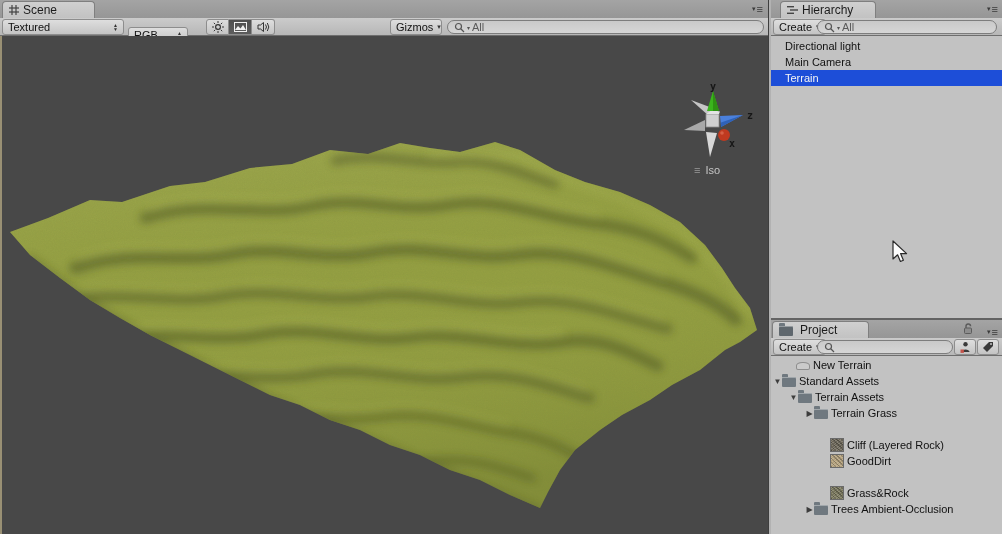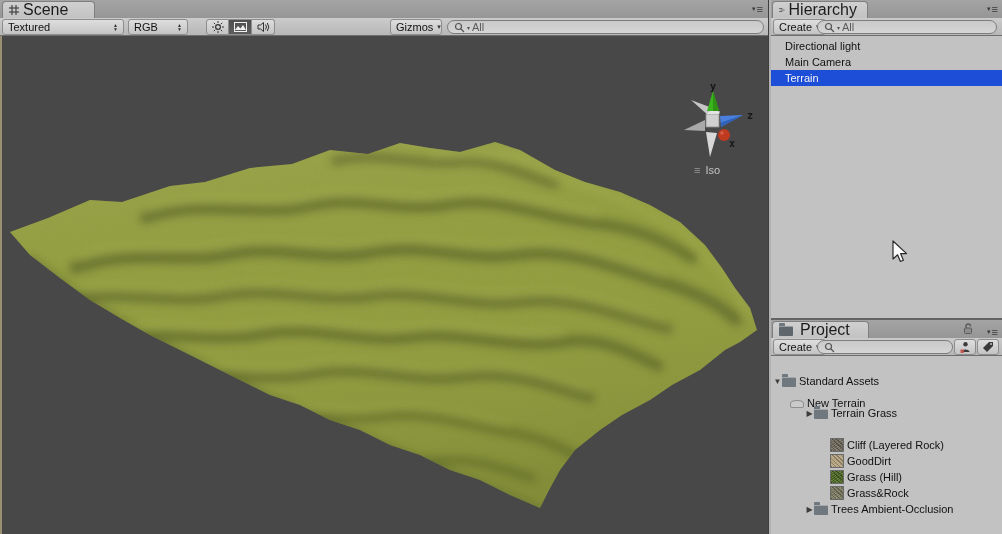--- a/index.html
+++ b/index.html
@@ -8,21 +8,21 @@
     position:relative; width:1002px; height:534px; overflow:hidden;
     font-family:"Liberation Sans","DejaVu Sans",sans-serif; font-size:11px; color:#1a1a1a;
     background:#c2c2c2; -webkit-user-select:none; user-select:none;
   }
   
   .tabstrip { position:absolute; background:linear-gradient(#a4a4a4,#969696); }
   .tab {
     position:absolute; top:1px; height:17px; display:flex; align-items:center; gap:4px;
     padding:0 10px 0 6px; background:linear-gradient(#d0d0d0,#c2c2c2);
     border:1px solid #7f7f7f; border-bottom:none; border-radius:4px 4px 0 0;
-    font-size:16px; color:#1c1c1c; white-space:nowrap;
+    font-size:12px; color:#1c1c1c; white-space:nowrap;
   }
   .toolbar {
     position:absolute; background:linear-gradient(#cbcbcb,#b7b7b7);
     border-bottom:1px solid #6e6e6e;
   }
   .btn, .dropdown {
     position:absolute; top:1px; height:16px; display:flex; align-items:center;
     background:linear-gradient(#dedede,#c4c4c4); border:1px solid #8d8d8d; border-radius:3px;
     padding:0 5px; font-size:11px; color:#111; white-space:nowrap;
   }
@@ -105,21 +105,21 @@
   </div>
 
   <div class="toolbar" style="left:0;top:18px;width:768px;height:18px;">
     <div class="dropdown" style="left:2px;width:122px;">
       <span>Textured</span>
       <span class="ud">
           <i>▲</i>
           <i>▼</i>
         </span>
     </div>
-    <div class="dropdown" style="left:128px;width:60px;">
+    <div class="dropdown" style="left:128px;width:60px;margin-top:8px;">
       <span>RGB</span>
       <span class="ud">
           <i>▲</i>
           <i>▼</i>
         </span>
     </div>
     <div style="position:absolute;left:206px;top:1px;display:flex;">
       <span class="toggle first">
         <svg width="12" height="12" viewBox="0 0 12 12">
           <circle cx="6" cy="6" r="2.4" fill="none" stroke="#333" stroke-width="1.2"></circle>
@@ -236,21 +236,21 @@
 
     <div id="iso-chip">
       <span class="bars">≡</span>
       <span>Iso</span>
     </div>
   </div>
 
   <div id="v-divider"></div>
 
   <div class="tabstrip" style="left:771px;top:0;width:231px;height:18px;">
-    <div class="tab" style="left:1px;width:96px;">
+    <div class="tab" style="left:9px;width:96px;">
       <svg width="11" height="10" viewBox="0 0 11 10">
         <g fill="#444">
             <rect x="0" y="1" width="7" height="1.4"></rect>
             <rect x="3" y="4.3" width="8" height="1.4"></rect>
             <rect x="0" y="7.6" width="7" height="1.4"></rect>
           </g>
       </svg>
       <span>Hierarchy</span>
     </div>
     <div class="panelmenu" style="right:5px;top:3px;position:absolute;">
@@ -322,61 +322,61 @@
     </div>
     <div class="btn" style="left:206px;width:22px;justify-content:center;padding:0;">
       <svg width="12" height="12" viewBox="0 0 12 12">
         <path d="M1,7 L7,1 L11,1 L11,5 L5,11 Z" fill="#3a3a3a"></path>
         <circle cx="9" cy="3" r="1" fill="#c2c2c2"></circle>
       </svg>
     </div>
   </div>
   <div class="panel-bg" style="left:771px;top:356px;width:231px;height:178px;">
 
-    <div class="trow" style="top:1px;padding-left:10px;margin-top:38px;">
+    <div class="trow" style="top:1px;padding-left:16px;">
       <span class="disc"></span>
       <span class="ticon">
           <span class="terrain-ic" style="display:block;"></span>
         </span>
       <span>New Terrain</span>
     </div>
     <div class="trow" style="top:17px;padding-left:2px;">
       <span class="disc open"></span>
       <span class="ticon">
           <span class="folder" style="display:block;"></span>
         </span>
       <span>Standard Assets</span>
     </div>
+    <div class="trow" style="top:33px;padding-left:18px;">
+      <span class="disc open"></span>
+      <span class="ticon">
+          <span class="folder" style="display:block;"></span>
+        </span>
+      <span>Terrain Assets</span>
+    </div>
     <div class="trow" style="top:49px;padding-left:34px;">
       <span class="disc closed"></span>
       <span class="ticon">
           <span class="folder" style="display:block;"></span>
         </span>
       <span>Terrain Grass</span>
     </div>
     <div class="trow" style="top:81px;padding-left:50px;">
       <span class="disc"></span>
       <span class="ticon">
           <span class="thumb speck t-cliff" style="display:block;"></span>
         </span>
       <span>Cliff (Layered Rock)</span>
     </div>
     <div class="trow" style="top:97px;padding-left:50px;">
       <span class="disc"></span>
       <span class="ticon">
           <span class="thumb speck t-dirt" style="display:block;"></span>
         </span>
       <span>GoodDirt</span>
-    </div>
-    <div class="trow" style="top:113px;padding-left:50px;">
-      <span class="disc"></span>
-      <span class="ticon">
-          <span class="thumb speck t-grass" style="display:block;"></span>
-        </span>
-      <span>Grass (Hill)</span>
     </div>
     <div class="trow" style="top:129px;padding-left:50px;">
       <span class="disc"></span>
       <span class="ticon">
           <span class="thumb speck t-grock" style="display:block;"></span>
         </span>
       <span>Grass&amp;Rock</span>
     </div>
     <div class="trow" style="top:145px;padding-left:34px;">
       <span class="disc closed"></span>

